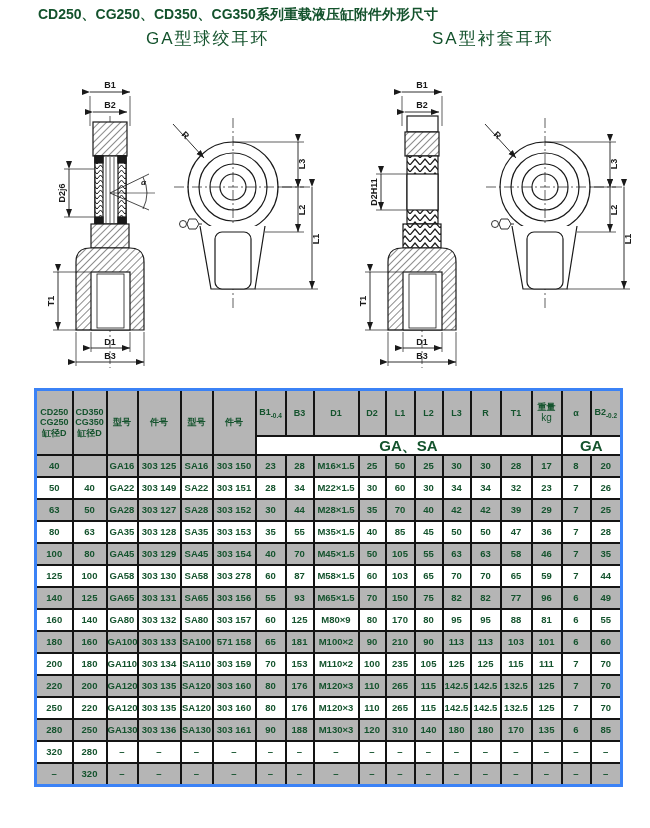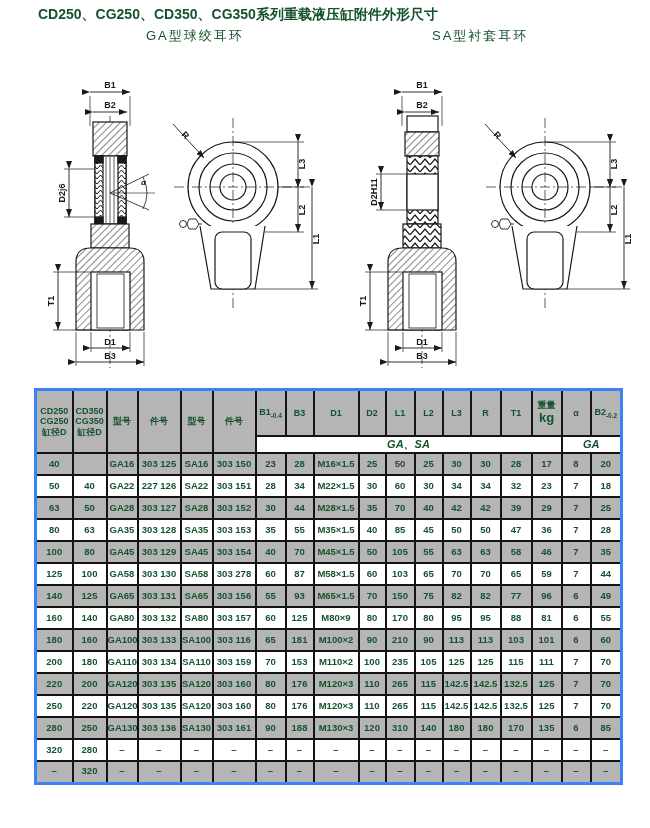--- a/index.html
+++ b/index.html
@@ -1,39 +1,39 @@
 <!DOCTYPE html>
 <html><head>
 <meta charset="utf-8">
 <style>
   html,body{margin:0;padding:0;background:#fff;}
   #page{position:relative;width:650px;height:828px;background:#ffffff;overflow:hidden;
         font-family:"Liberation Sans","DejaVu Sans",sans-serif;color:#14532d;margin-left:30px;}
   
   #main-title{position:absolute;left:8px;top:6px;font-size:14px;font-weight:bold;letter-spacing:0px;white-space:nowrap;}
-  .subtitle{position:absolute;top:27px;font-size:13px;font-weight:500;letter-spacing:2px;white-space:nowrap;}
+  .subtitle{position:absolute;top:27px;font-size:17px;font-weight:500;letter-spacing:2px;white-space:nowrap;}
   #sub-ga{left:116px;}
   #sub-sa{left:402px;}
   
   .drawing{position:absolute;top:74px;width:290px;height:302px;}
   #drawing-ga{left:18px;}
   #drawing-sa{left:330px;}
   svg text{font-family:"Liberation Sans","DejaVu Sans",sans-serif;font-weight:bold;fill:#1a1a1a;}
   
   #spec-table-wrap{position:absolute;left:4px;top:388px;width:622px;}
   table{border-collapse:collapse;table-layout:fixed;width:536px;border:3px solid #3b82f6;}
   th,td{border:2px solid #141414;text-align:center;vertical-align:middle;padding:0;
         font-size:9.5px;font-weight:bold;line-height:1.15;overflow:hidden;}
   thead tr.h1 th{height:44px;background:#b5b5b5;font-size:9px;}
-  thead tr.h2 td{height:15px;background:#ffffff;font-size:11px;font-style:italic;}
+  thead tr.h2 td{height:15px;background:#ffffff;font-size:15px;}
   tbody tr{height:22px;}
   tbody tr.gray td{background:#b5b5b5;}
   tbody tr.white td{background:#ffffff;}
   sub{font-size:6.5px;}
-  .kg{font-size:13px;font-weight:bold;}
+  .kg{font-size:10px;font-weight:normal;}
 </style>
 </head>
 <body>
 
 <div id="page">
 
   <div id="main-title">CD250、CG250、CD350、CG350系列重载液压缸附件外形尺寸</div>
   <div id="sub-ga" class="subtitle">GA型球绞耳环</div>
   <div id="sub-sa" class="subtitle">SA型衬套耳环</div>
 
@@ -287,35 +287,35 @@
             <td>30</td>
             <td>28</td>
             <td>17</td>
             <td>8</td>
             <td>20</td>
           </tr>
           <tr class="white">
             <td>50</td>
             <td>40</td>
             <td>GA22</td>
-            <td>227 126</td>
+            <td>303 149</td>
             <td>SA22</td>
             <td>303 151</td>
             <td>28</td>
             <td>34</td>
             <td>M22×1.5</td>
             <td>30</td>
             <td>60</td>
             <td>30</td>
             <td>34</td>
             <td>34</td>
             <td>32</td>
             <td>23</td>
             <td>7</td>
-            <td>18</td>
+            <td>26</td>
           </tr>
           <tr class="gray">
             <td>63</td>
             <td>50</td>
             <td>GA28</td>
             <td>303 127</td>
             <td>SA28</td>
             <td>303 152</td>
             <td>30</td>
             <td>44</td>
@@ -429,21 +429,21 @@
             <td>81</td>
             <td>6</td>
             <td>55</td>
           </tr>
           <tr class="gray">
             <td>180</td>
             <td>160</td>
             <td>GA100</td>
             <td>303 133</td>
             <td>SA100</td>
-            <td>303 116</td>
+            <td>571 158</td>
             <td>65</td>
             <td>181</td>
             <td>M100×2</td>
             <td>90</td>
             <td>210</td>
             <td>90</td>
             <td>113</td>
             <td>113</td>
             <td>103</td>
             <td>101</td>

